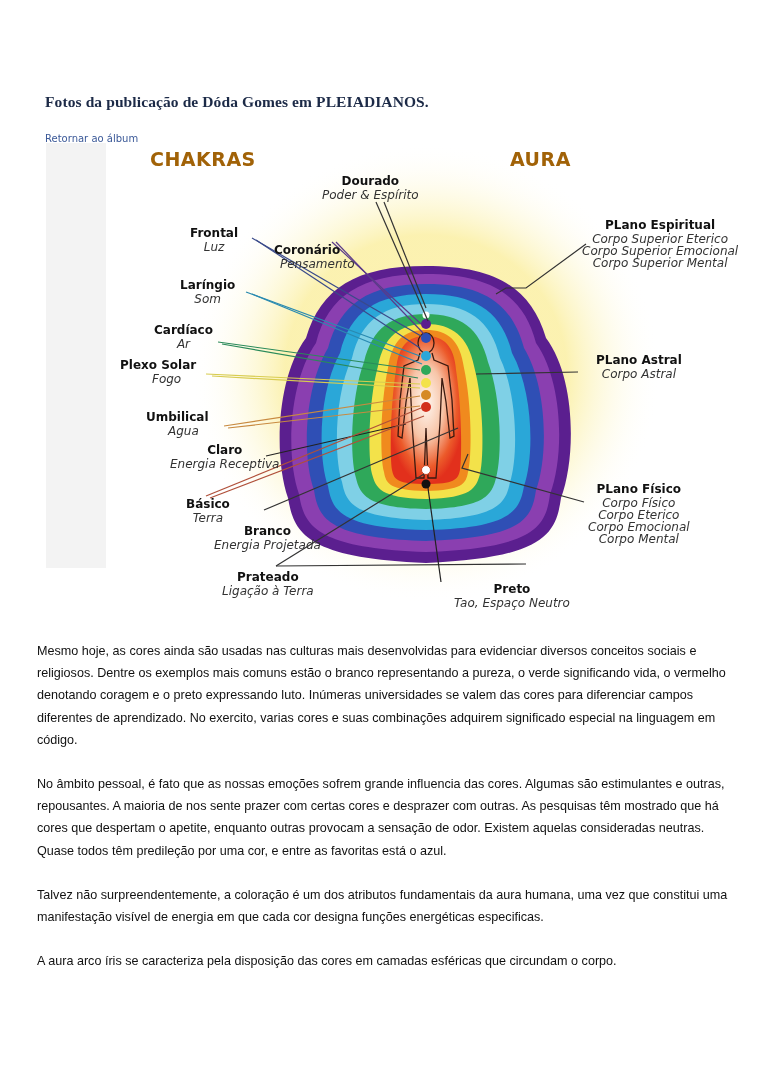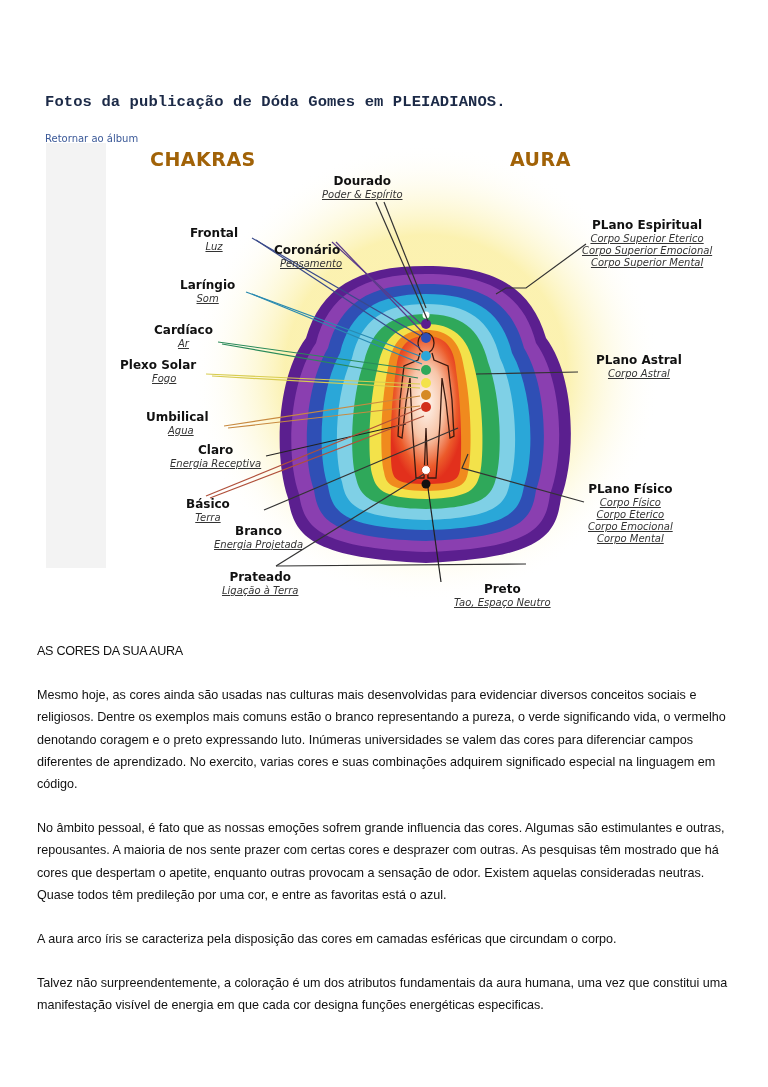--- a/index.html
+++ b/index.html
@@ -1,29 +1,29 @@
 <!DOCTYPE html>
 <html><head>
   <meta charset="utf-8">
   <style>
     html, body { margin: 0; padding: 0; background: #ffffff; }
     body { width: 768px; height: 1087px; position: relative; overflow: hidden; font-family: "Liberation Sans", sans-serif; }
 
     .fb-header { position: absolute; left: 45px; top: 93px; }
-    .fb-title { font-family: Liberation Mono, monospace; font-weight: bold; font-size: 15.5px; color: #1c2a47; margin: 0; letter-spacing: 0.1px; }
+    .fb-title { font-family: Liberation Serif, serif; font-weight: bold; font-size: 15.5px; color: #1c2a47; margin: 0; letter-spacing: 0.1px; }
     .fb-link { font-family: "DejaVu Sans", sans-serif; font-size: 10px; color: #3b5998; display: block; margin-top: 22px; cursor: pointer; }
 
     .gray-panel { position: absolute; left: 46px; top: 143px; width: 60px; height: 425px; background: #f3f3f3; }
 
     .diagram { position: absolute; left: 106px; top: 138px; width: 640px; height: 478px; }
     .diagram svg { position: absolute; left: 0; top: 0; }
 
     .lbl { position: absolute; text-align: center; white-space: nowrap; font-family: "DejaVu Sans", sans-serif; }
     .lbl .t { font-weight: bold; font-size: 12px; color: #111; display: block; line-height: 15px; }
-    .lbl .s { font-style: italic; font-size: 10px; color: #333; display: block; line-height: 12px; text-decoration: underline; }
+    .lbl .s { font-style: italic; font-size: 12px; color: #333; display: block; line-height: 12px; }
     .heading { position: absolute; font-family: "DejaVu Sans", sans-serif; font-weight: bold; font-size: 19px; color: #a16207; letter-spacing: 0.5px; }
 
     .article { position: absolute; left: 37px; top: 640px; width: 700px; font-family: "Liberation Sans", sans-serif; font-size: 12.6px; color: #111; line-height: 22.2px; }
     .article p { margin: 0 0 22px 0; }
     .article .h { margin-bottom: 22px; letter-spacing: -0.3px; }
   </style>
 </head>
 <body>
 
 <div class="fb-header">
@@ -173,18 +173,17 @@
   <div class="lbl" style="left:482px; top:344px;">
     <span class="t">PLano Físico</span>
     <span class="s">Corpo Físico</span>
     <span class="s">Corpo Eterico</span>
     <span class="s">Corpo Emocional</span>
     <span class="s">Corpo Mental</span>
   </div>
 </div>
 
 <div class="article">
-  <div class="h">AS CORES DA SUA AURA</div>
   <p>Mesmo hoje, as cores ainda são usadas nas culturas mais desenvolvidas para evidenciar diversos conceitos sociais e religiosos. Dentre os exemplos mais comuns estão o branco representando a pureza, o verde significando vida, o vermelho denotando coragem e o preto expressando luto. Inúmeras universidades se valem das cores para diferenciar campos diferentes de aprendizado. No exercito, varias cores e suas combinações adquirem significado especial na linguagem em código.</p>
   <p>No âmbito pessoal, é fato que as nossas emoções sofrem grande influencia das cores. Algumas são estimulantes e outras, repousantes. A maioria de nos sente prazer com certas cores e desprazer com outras. As pesquisas têm mostrado que há cores que despertam o apetite, enquanto outras provocam a sensação de odor. Existem aquelas consideradas neutras. Quase todos têm predileção por uma cor, e entre as favoritas está o azul.</p>
+  <p>Talvez não surpreendentemente, a coloração é um dos atributos fundamentais da aura humana, uma vez que constitui uma manifestação visível de energia em que cada cor designa funções energéticas especificas.</p>
   <p>A aura arco íris se caracteriza pela disposição das cores em camadas esféricas que circundam o corpo.</p>
-  <p>Talvez não surpreendentemente, a coloração é um dos atributos fundamentais da aura humana, uma vez que constitui uma manifestação visível de energia em que cada cor designa funções energéticas especificas.</p>
 </div>
 
 </body></html>

